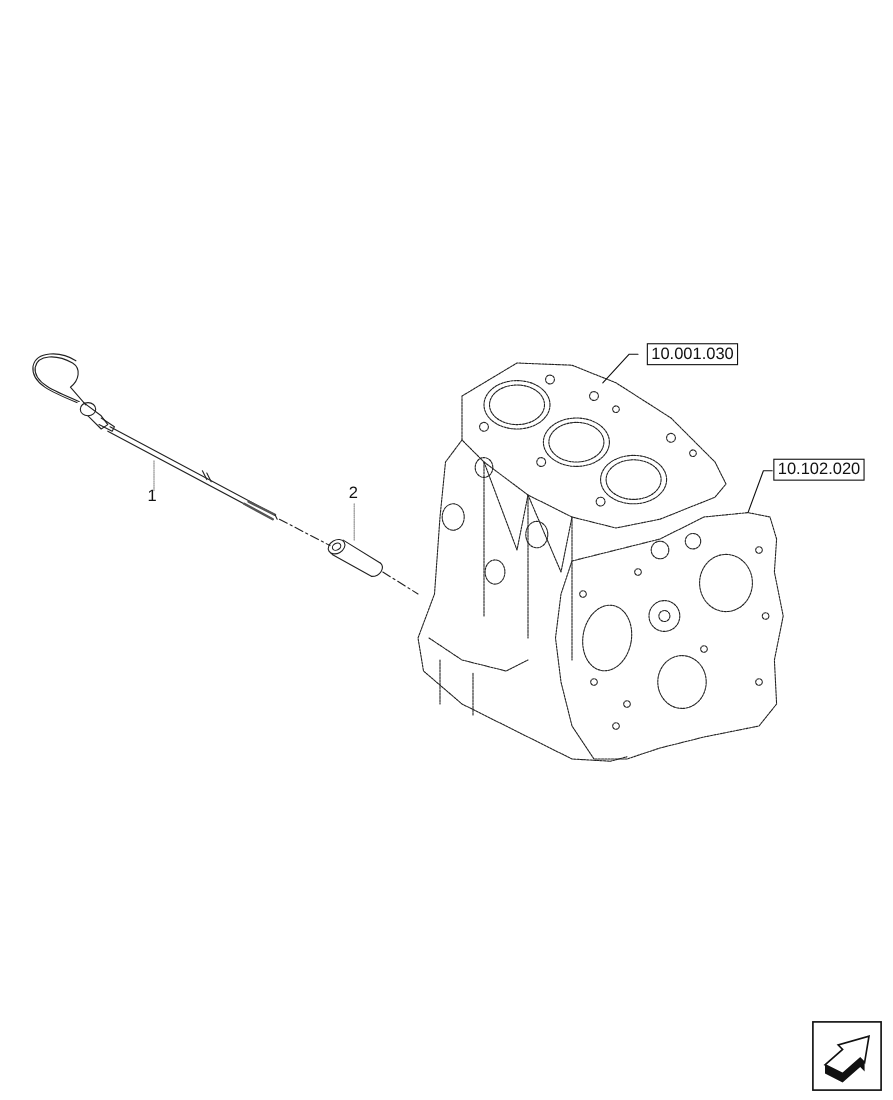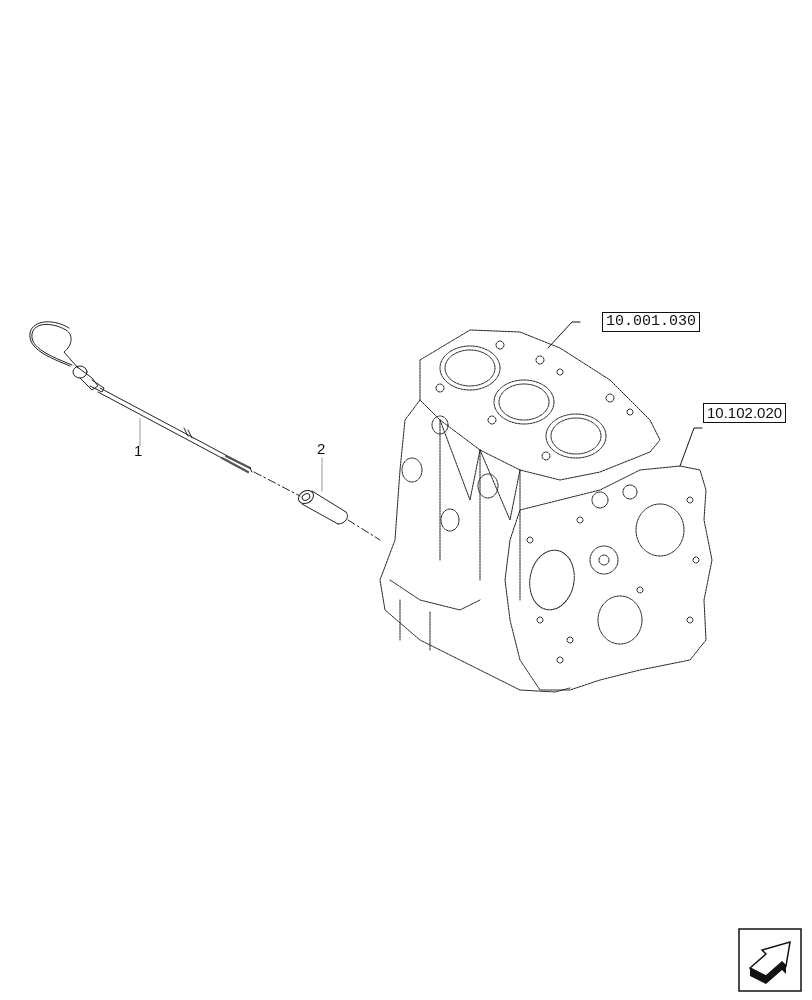--- a/index.html
+++ b/index.html
@@ -102,22 +102,22 @@
     </g>
 
     <path d="M580,322 L572,322 L548,348" stroke="#111"></path>
     <path d="M702,428 L694,428 L680,466" stroke="#111"></path>
   </g>
 </svg>
 
 <div class="callout" style="left:134px; top:442px;">1</div>
 <div class="callout" style="left:317px; top:440px;">2</div>
 
-<div class="ref-box" style="left:602px; top:312px;font-family:Liberation Mono, monospace;">10.001.030</div>
-<div class="ref-box" style="left:703px; top:403px;">10.102.020</div>
+<div class="ref-box" style="left:588px; top:312px;">10.001.030</div>
+<div class="ref-box" style="left:703px; top:417px;">10.102.020</div>
 
 <div class="nav-icon">
   <svg viewBox="0 0 64 64" width="64" height="64">
     <rect x="1" y="1" width="62" height="62" fill="#fff" stroke="#111" stroke-width="1.5"></rect>
     <path d="M12,40 L28,26 L24,22 L52,14 L48,38 L44,34 L28,48 Z" fill="#fff" stroke="#111" stroke-width="1.5"></path>
     <path d="M12,40 L12,48 L28,56 L44,42 L48,46 L48,38 L44,34 L28,48 Z" fill="#111"></path>
   </svg>
 </div>
 
 </body></html>

